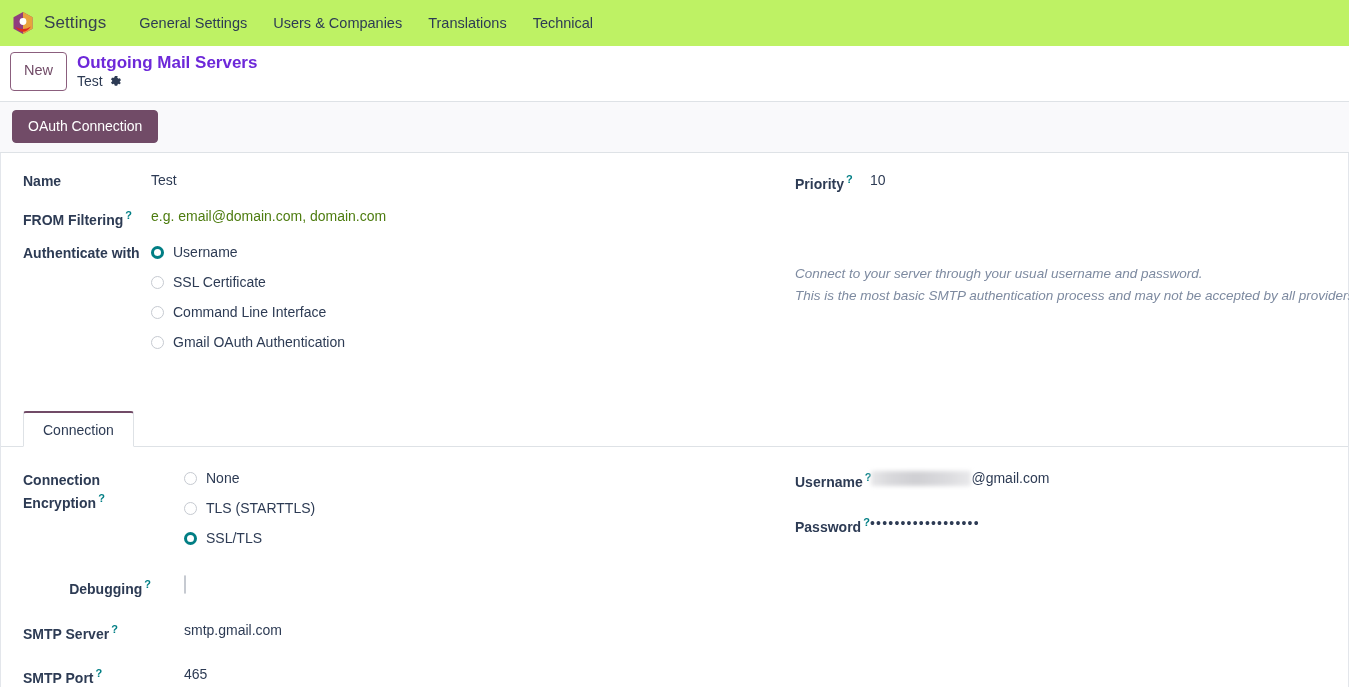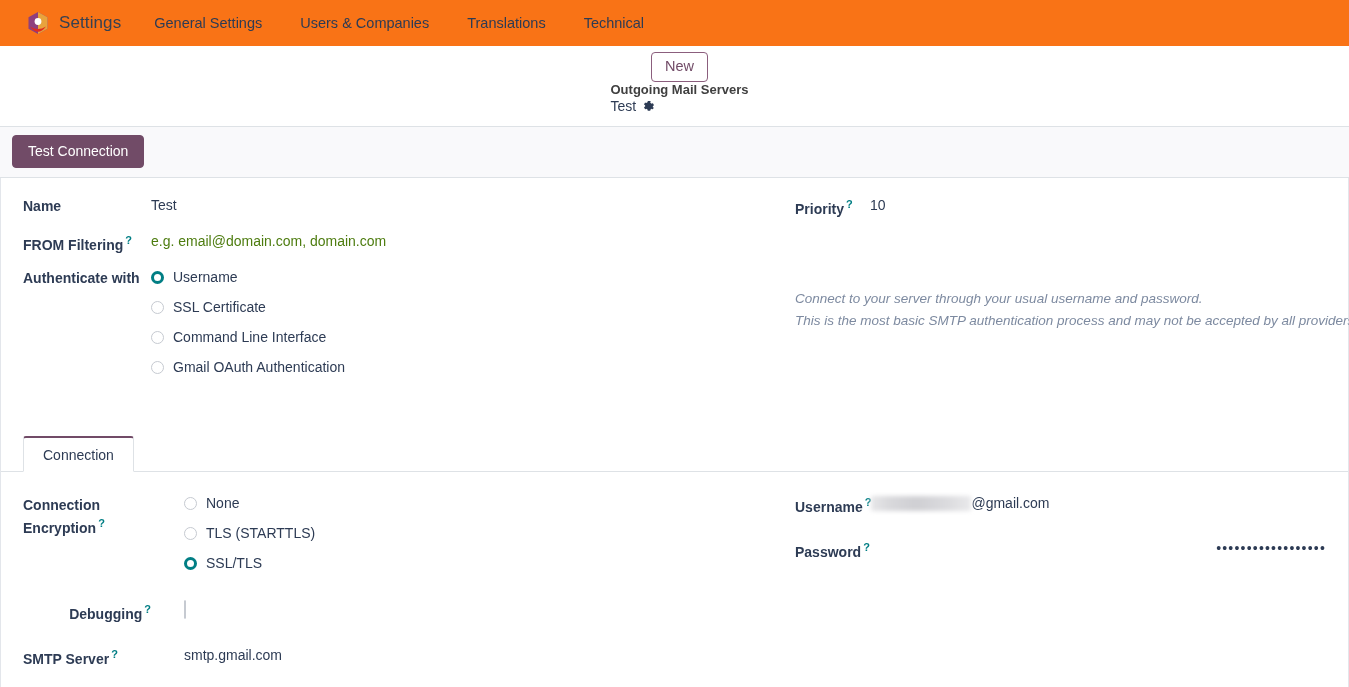--- a/index.html
+++ b/index.html
@@ -10,22 +10,22 @@
     font-family: "Liberation Sans", sans-serif;
     color: #374151;
     overflow: hidden;
   }
 
   
   .navbar {
     height: 46px;
     display: flex;
     align-items: center;
-    padding: 0 0 0 27px;
-    background: #f97316;
+    padding: 0 0 0 12px;
+    background: #bef264;
   }
   .brand {
     display: flex;
     align-items: center;
     gap: 10px;
     margin-right: 22px;
   }
   .odoo-logo {
     width: 22px; height: 24px;
     position: relative;
@@ -33,55 +33,54 @@
   }
   .brand-name {
     font-size: 17px;
     color: #374151;
     font-weight: 400;
     letter-spacing: .1px;
   }
   .menu-items {
     display: flex;
     align-items: center;
-    gap: 16px;
+    gap: 4px;
   }
   .menu-item {
     font-size: 14.5px;
     color: #2d3b54;
     padding: 4px 11px;
     cursor: pointer;
     white-space: nowrap;
   }
 
   
   .breadcrumb-row {
     display: flex;
-    align-items: center;
     padding: 6px 0 10px 10px;
-    flex-direction: column;
+    gap: 10px;
   }
   .btn-new {
     border: 1px solid #8b5e7d;
     color: #714B67;
     background: #fff;
     border-radius: 4px;
     font-size: 14.5px;
     padding: 6px 13px;
     cursor: pointer;
     line-height: 1.1;
   }
   .bc-stack {
     display: flex;
     flex-direction: column;
     line-height: 1.25;
   }
   .bc-parent {
-    font-size: 13px;
-    color: #404040;
+    font-size: 17px;
+    color: #6d28d9;
     font-weight: 700;
     cursor: pointer;
   }
   .bc-current {
     font-size: 14px;
     color: #2d3b54;
     display: flex;
     align-items: center;
     gap: 7px;
   }
@@ -279,21 +278,21 @@
         <svg width="12" height="12" viewBox="0 0 16 16" fill="currentColor">
           <path d="M8 5.2a2.8 2.8 0 1 0 0 5.6 2.8 2.8 0 0 0 0-5.6zm0 4.2a1.4 1.4 0 1 1 0-2.8 1.4 1.4 0 0 1 0 2.8z"></path>
           <path d="M14.3 9.1l-1.2-.7c.06-.3.09-.6.09-.9s-.03-.6-.09-.9l1.2-.7a.5.5 0 0 0 .2-.64l-1.1-1.9a.5.5 0 0 0-.62-.22l-1.3.52a5.1 5.1 0 0 0-1.55-.9l-.2-1.38A.5.5 0 0 0 9.25 0h-2.5a.5.5 0 0 0-.49.42l-.2 1.38c-.56.2-1.08.5-1.55.9l-1.3-.52a.5.5 0 0 0-.62.22L1.5 4.3a.5.5 0 0 0 .2.64l1.2.7a5.3 5.3 0 0 0 0 1.8l-1.2.7a.5.5 0 0 0-.2.64l1.09 1.9a.5.5 0 0 0 .62.22l1.3-.52c.47.4.99.7 1.55.9l.2 1.38a.5.5 0 0 0 .49.42h2.5a.5.5 0 0 0 .49-.42l.2-1.38c.56-.2 1.08-.5 1.55-.9l1.3.52a.5.5 0 0 0 .62-.22l1.09-1.9a.5.5 0 0 0-.19-.64z"></path>
         </svg>
       </span>
     </div>
   </div>
 </div>
 
 <div class="control-panel">
-  <button class="btn-test">Test Connection</button>
+  <button class="btn-test">OAuth Connection</button>
 </div>
 
 <div class="sheet-wrap">
   <div class="sheet">
 
     <div class="grid2">
 
       <div class="col-left">
 
         <div class="field-row">
@@ -388,38 +387,44 @@
               </div>
             </div>
 
             <div class="field-row" style="margin-top:22px;">
               <div class="flabel">
                 <span>SMTP Server</span><span class="help-mark">?</span>
               </div>
               <div class="fvalue value-indent">smtp.gmail.com</div>
             </div>
 
+            <div class="field-row" style="margin-top:22px;">
+              <div class="flabel">
+                <span>SMTP Port</span><span class="help-mark">?</span>
+              </div>
+              <div class="fvalue value-indent">465</div>
+            </div>
 
           </div>
 
           <div class="col-right">
 
             <div class="field-row">
               <div class="flabel w-right">
                 <span>Username</span><span class="help-mark">?</span>
               </div>
               <div class="fvalue">
                 <span class="redacted-wrap">
                   <span class="redacted"></span>
                     <span>@gmail.com</span>
                 </span>
               </div>
             </div>
 
-            <div class="field-row" style="margin-top:22px;justify-content:space-between;">
+            <div class="field-row" style="margin-top:22px;">
               <div class="flabel w-right">
                 <span>Password</span><span class="help-mark">?</span>
               </div>
               <div class="fvalue pw-dots">••••••••••••••••••</div>
             </div>
 
           </div>
 
         </div>
       </div>

